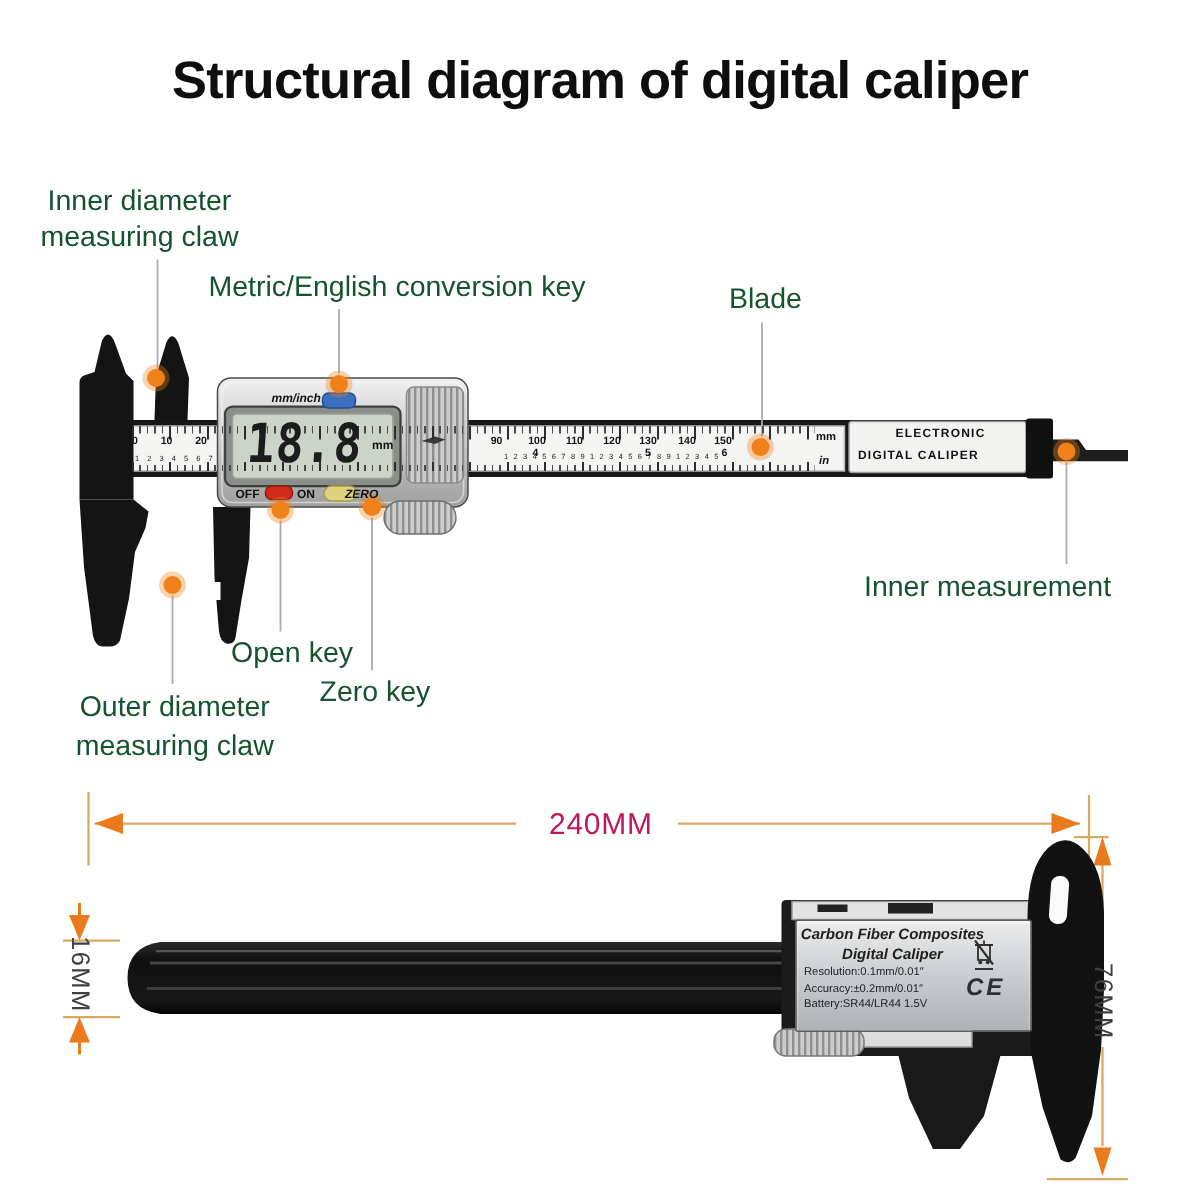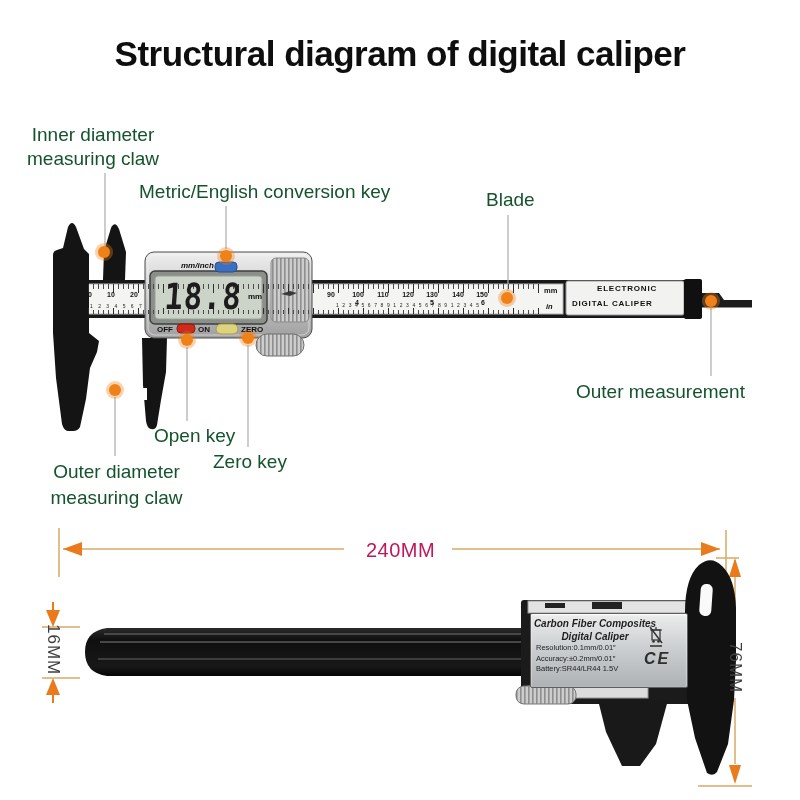--- a/index.html
+++ b/index.html
@@ -172,36 +172,36 @@
   </svg>
 
   <div id="title" class="txt">Structural diagram of digital caliper</div>
 
   <div class="txt center" style="left:18px;top:123px;width:150px;">
     <span>Inner diameter</span><br>
     <span>measuring claw</span>
   </div>
   <div class="txt" style="left:139px;top:180px;">Metric/English conversion key</div>
   <div class="txt" style="left:486px;top:188px;">Blade</div>
-  <div class="txt" style="left:576px;top:380px;">Outer measurement</div>
+  <div class="txt" style="left:576px;top:380px;">Inner measurement</div>
   <div class="txt" style="left:154px;top:424px;">Open key</div>
   <div class="txt" style="left:213px;top:450px;">Zero key</div>
   <div class="txt center" style="left:45px;top:459px;width:143px;line-height:26px;">
     <span>Outer diameter</span><br>
     <span>measuring claw</span>
   </div>
 
   <div class="txt dim" style="left:366px;top:538px;">240MM</div>
   <div class="txt vdim" style="left:41px;top:624px;height:58px;">16MM</div>
   <div class="txt vdim" style="left:723px;top:642px;height:58px;">76MM</div>
 
   <div class="txt tiny" style="left:181px;top:261px;font-style:italic;">mm/inch</div>
   <div class="txt tiny" style="left:157px;top:325px;">OFF</div>
   <div class="txt tiny" style="left:198px;top:325px;text-align:right;">ON</div>
-  <div class="txt tiny" style="left:241px;top:325px;">ZERO</div>
+  <div class="txt tiny" style="left:230px;top:325px;font-style:italic;">ZERO</div>
   <div class="txt" id="lcd-value">18.8</div>
   <div class="txt tiny" style="left:248px;top:292px;">mm</div>
 
   <div id="ticks-mm"></div>
   <div id="ticks-in"></div>
   <div id="ruler-nums" style="position:absolute;left:0;top:0;z-index:3;">
       <span class="tick-num" style="left: 90px; top: 291px;">0</span>
       <span class="tick-num" style="left: 111px; top: 291px;">10</span>
       <span class="tick-num" style="left: 134px; top: 291px;">20</span>
       <span class="tick-num" style="left: 331px; top: 291px;">90</span>

